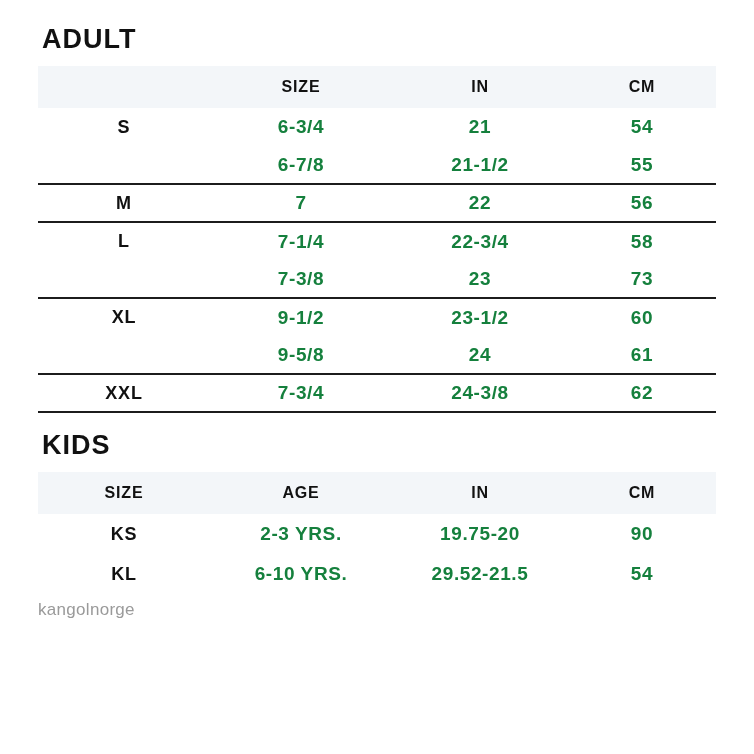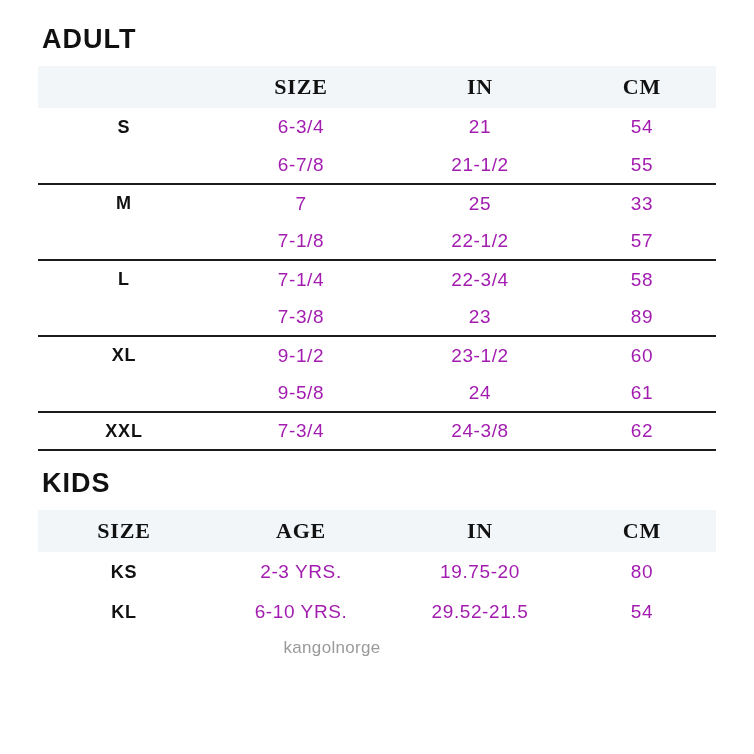--- a/index.html
+++ b/index.html
@@ -33,49 +33,48 @@
   }
   col.c1 { width: 172px; }
   col.c2 { width: 182px; }
   col.c3 { width: 176px; }
   col.c4 { width: 148px; }
   thead tr {
     background: #f3f6f9;
     height: 42px;
   }
   th {
-    font-size: 22px;
+    font-size: 16px;
     font-weight: 800;
     letter-spacing: 0.8px;
     color: #111111;
     text-align: center;
     vertical-align: middle;
-    font-family: Liberation Serif, serif;
   }
   td {
     font-size: 19px;
-    font-weight: 400;
+    font-weight: 700;
     letter-spacing: 0.6px;
-    color: #a21caf;
+    color: #15803d;
     text-align: center;
     vertical-align: middle;
   }
   .adult-table td { height: 38px; }
   .kids-table td { height: 40px; }
   td.size-label {
     font-size: 18px;
     font-weight: 800;
     letter-spacing: 0.8px;
     color: #111111;
   }
   tbody.size-group { border-bottom: 2px solid #1c1c1c; }
   .kids-table tbody { border-bottom: none; }
   .footer {
     margin-top: 6px;
-    text-align: center;
+    text-align: left;
     font-size: 17px;
     letter-spacing: 0.3px;
     color: #9a9a9a;
   }
 </style>
 </head>
 <body>
 
 <div class="page">
 
@@ -107,42 +106,36 @@
         <td></td>
         <td>6-7/8</td>
         <td>21-1/2</td>
         <td>55</td>
       </tr>
     </tbody>
     <tbody class="size-group">
       <tr>
         <td class="size-label">M</td>
         <td>7</td>
-        <td>25</td>
-        <td>33</td>
-      </tr>
-      <tr>
-        <td></td>
-        <td>7-1/8</td>
-        <td>22-1/2</td>
-        <td>57</td>
+        <td>22</td>
+        <td>56</td>
       </tr>
     </tbody>
     <tbody class="size-group">
       <tr>
         <td class="size-label">L</td>
         <td>7-1/4</td>
         <td>22-3/4</td>
         <td>58</td>
       </tr>
       <tr>
         <td></td>
         <td>7-3/8</td>
         <td>23</td>
-        <td>89</td>
+        <td>73</td>
       </tr>
     </tbody>
     <tbody class="size-group">
       <tr>
         <td class="size-label">XL</td>
         <td>9-1/2</td>
         <td>23-1/2</td>
         <td>60</td>
       </tr>
       <tr>
@@ -177,21 +170,21 @@
         <th>AGE</th>
         <th>IN</th>
         <th>CM</th>
       </tr>
     </thead>
     <tbody>
       <tr>
         <td class="size-label">KS</td>
         <td>2-3 YRS.</td>
         <td>19.75-20</td>
-        <td>80</td>
+        <td>90</td>
       </tr>
       <tr>
         <td class="size-label">KL</td>
         <td>6-10 YRS.</td>
         <td>29.52-21.5</td>
         <td>54</td>
       </tr>
     </tbody>
   </table>
 

